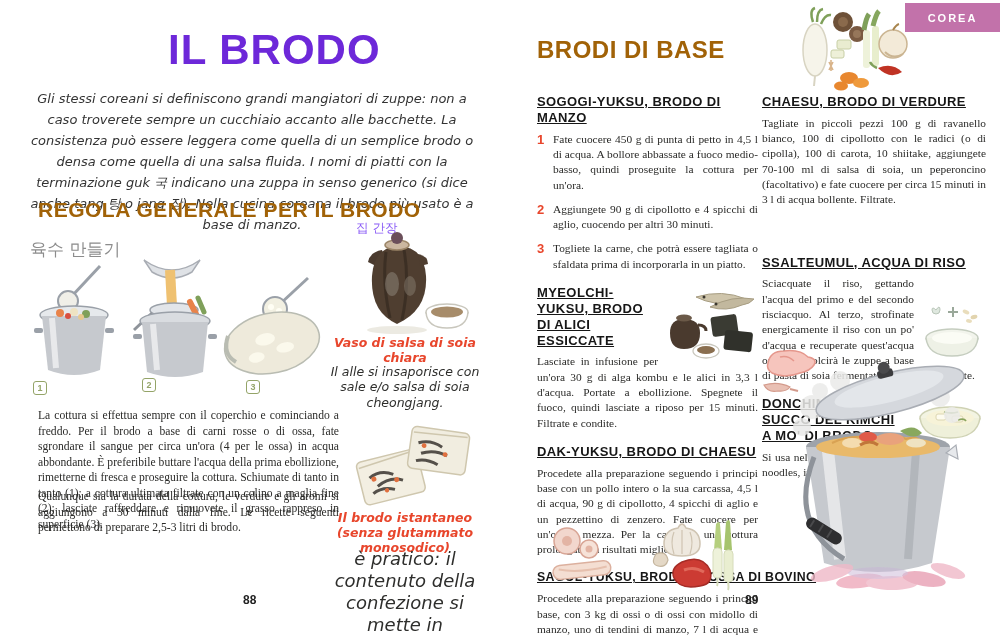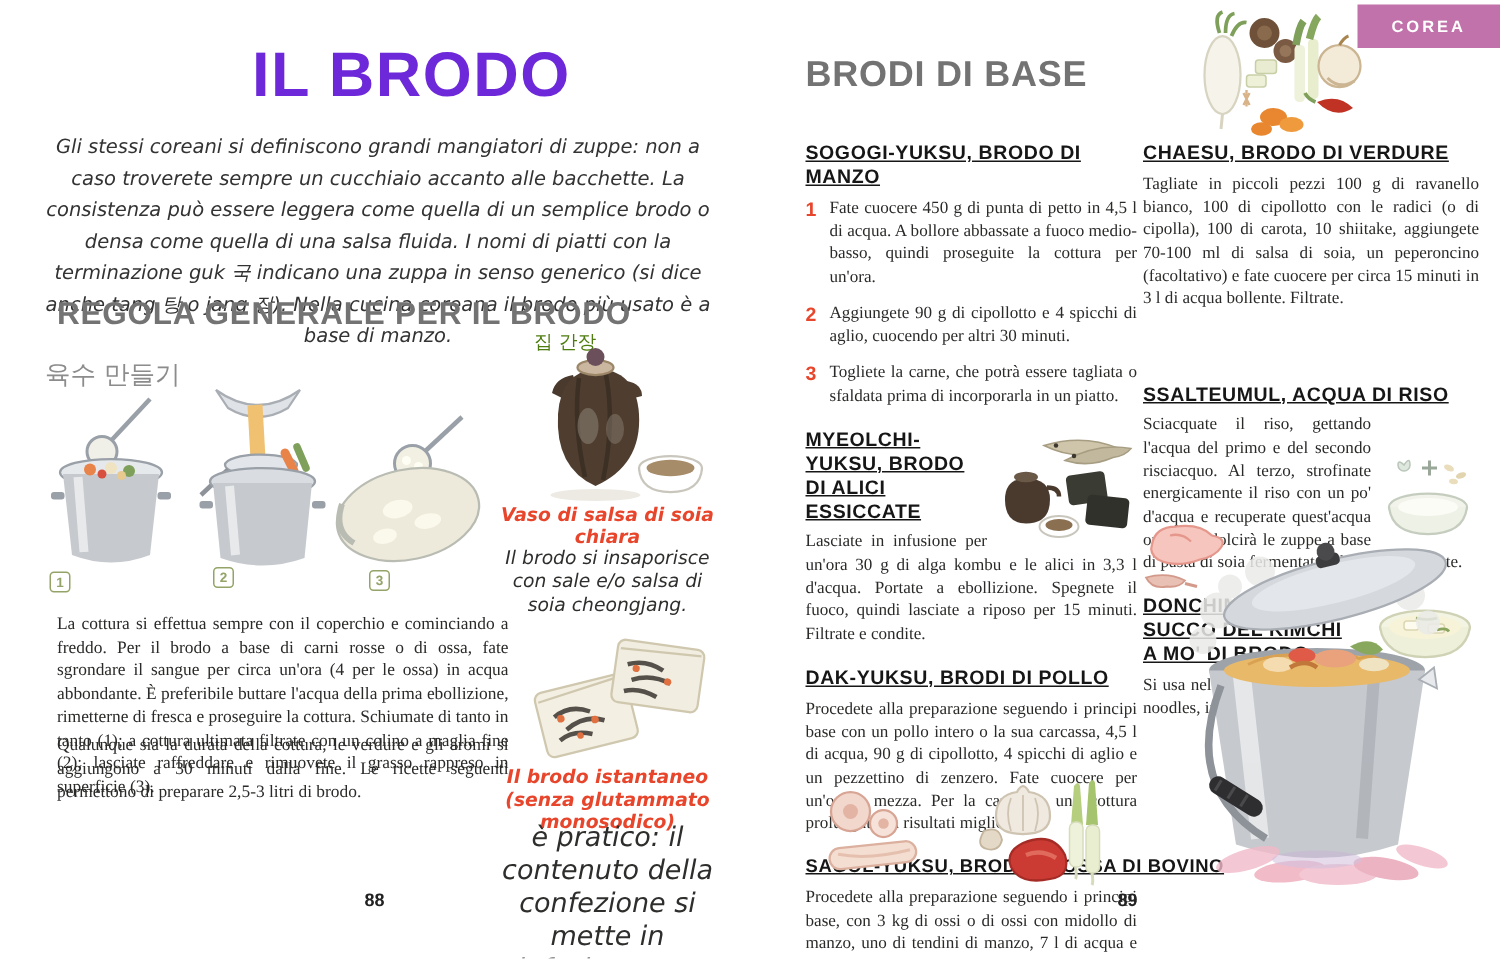--- a/index.html
+++ b/index.html
@@ -3,21 +3,21 @@
 <meta charset="utf-8">
 <style>
   html,body{margin:0;padding:0;background:#ffffff;}
   #spread{position:relative;width:1000px;height:639px;background:#ffffff;overflow:hidden;
           font-family:"Liberation Serif",serif;color:#2a2a28;}
   .abs{position:absolute;}
   
   .h-title{font-family:"Liberation Sans",sans-serif;font-weight:700;font-stretch:condensed;
            letter-spacing:1px;color:#6d28d9;}
   .h-sec{font-family:"Liberation Sans",sans-serif;font-weight:700;font-stretch:condensed;
-         letter-spacing:.5px;color:#737373;}
+         letter-spacing:.5px;color:#a16207;}
   .h3{font-family:"Liberation Sans",sans-serif;font-weight:700;font-stretch:condensed;
       font-size:13px;line-height:1.22;letter-spacing:.4px;color:#161616;margin:0 0 6px 0;text-decoration:underline;}
   
   .hand{font-family:"DejaVu Sans",sans-serif;font-style:italic;}
   .hand-red{color:var(--accent-red);font-weight:700;}
   .hand-gray{color:var(--hand-gray);font-style:normal;}
   
   .body-txt{font-size:11.6px;line-height:1.34;text-align:justify;}
   .col{position:absolute;}
   .sec{margin-bottom:13px;}
@@ -46,21 +46,21 @@
 
 <div id="spread">
 
   <div class="abs h-title" style="left:168px;top:26px;font-size:42px;">IL BRODO</div>
 
   <div class="abs hand center" style="left:30px;top:88px;width:444px;font-size:13px;line-height:1.62;color:#333;">Gli stessi coreani si definiscono grandi mangiatori di zuppe: non a caso troverete sempre un cucchiaio accanto alle bacchette. La consistenza può essere leggera come quella di un semplice brodo o densa come quella di una salsa fluida. I nomi di piatti con la terminazione guk 국 indicano una zuppa in senso generico (si dice anche tang 탕 o jang 장). Nella cucina coreana il brodo più usato è a base di manzo.</div>
 
   <div class="abs h-sec" style="left:38px;top:198px;font-size:21px;">REGOLA GENERALE PER IL BRODO</div>
 
   <div class="abs hand hand-gray" style="left:30px;top:238px;font-size:17px;">육수  만들기</div>
-  <div class="abs hand hand-gray" style="left:356px;top:220px;font-size:12.5px;color:#4d7c0f;">집 간장</div>
+  <div class="abs hand hand-gray" style="left:356px;top:220px;font-size:12.5px;color:#8b5cf6;">집 간장</div>
 
   <div class="abs" style="left:22px;top:258px;">
     <svg width="318" height="122" viewBox="0 0 318 122">
 
       <g>
         <path d="M78,8 L50,38" stroke="#9aa0a8" stroke-width="3" fill="none"></path>
         <circle cx="46" cy="43" r="10" fill="#f0efe8" stroke="#9aa0a8" stroke-width="2"></circle>
         <ellipse cx="52" cy="57" rx="34" ry="9" fill="#e6e9ec" stroke="#9aa0a8" stroke-width="1.5"></ellipse>
         <path d="M20,58 L26,112 Q52,122 78,112 L84,58 Z" fill="#c6c9ce"></path>
         <path d="M30,60 L34,110" stroke="#ffffff" stroke-width="6" opacity=".6"></path>
@@ -117,21 +117,21 @@
       <ellipse cx="58" cy="54" rx="6" ry="10" fill="#8d8478" opacity=".45"></ellipse>
       <path d="M66,22 Q76,24 76,32 L68,34 Z" fill="#4f3e30"></path>
       <ellipse cx="45" cy="13" rx="12" ry="5" fill="#cbb7a0" stroke="#9c8668" stroke-width="1.5"></ellipse>
       <circle cx="45" cy="6" r="6" fill="#6b4f5a"></circle>
       <ellipse cx="95" cy="80" rx="21" ry="8" fill="#ffffff" stroke="#c9c7bd" stroke-width="1.5"></ellipse>
       <path d="M74,80 Q75,96 95,96 Q115,96 116,80" fill="#ffffff" stroke="#c9c7bd" stroke-width="1.5"></path>
       <ellipse cx="95" cy="80" rx="16" ry="5.5" fill="#a78c6a"></ellipse>
     </svg>
   </div>
   <div class="abs hand hand-red center" style="left:326px;top:336px;width:158px;font-size:12.5px;line-height:1.18;">Vaso di salsa di soia chiara</div>
-  <div class="abs hand center" style="left:330px;top:364px;width:150px;font-size:12.5px;line-height:1.22;color:#2e2e2c;">Il brodo si insaporisce con sale e/o salsa di soia cheongjang.</div>
+  <div class="abs hand center" style="left:330px;top:364px;width:150px;font-size:12.5px;line-height:1.22;color:#2e2e2c;">Il alle si insaporisce con sale e/o salsa di soia cheongjang.</div>
 
   <div class="abs body-txt" style="left:38px;top:408px;width:301px;">La cottura si effettua sempre con il coperchio e cominciando a freddo. Per il brodo a base di carni rosse o di ossa, fate sgrondare il sangue per circa un'ora (4 per le ossa) in acqua abbondante. È preferibile buttare l'acqua della prima ebollizione, rimetterne di fresca e proseguire la cottura. Schiumate di tanto in tanto (1); a cottura ultimata filtrate con un colino a maglia fine (2); lasciate raffreddare e rimuovete il grasso rappreso in superficie (3).</div>
   <div class="abs body-txt" style="left:38px;top:489px;width:301px;">Qualunque sia la durata della cottura, le verdure e gli aromi si aggiungono a 30 minuti dalla fine. Le ricette seguenti permettono di preparare 2,5-3 litri di brodo.</div>
 
   <div class="abs" style="left:340px;top:422px;">
     <svg width="138" height="86" viewBox="0 0 138 86">
       <g transform="rotate(-14 55 55)">
         <rect x="20" y="32" width="62" height="44" rx="5" fill="#f3efe2" stroke="#cfc7ae" stroke-width="1.5"></rect>
         <path d="M22,38 L80,34" stroke="#cfc7ae" stroke-width="1.5"></path>
         <path d="M30,50 q12,-6 24,2 M36,60 q14,-7 26,0 M30,66 q10,-5 22,1" stroke="#55504a" stroke-width="3" fill="none"></path>
@@ -221,21 +221,21 @@
             </g>
           <ellipse cx="40" cy="66" rx="13" ry="7" fill="#ffffff" stroke="#c9c7bd" stroke-width="1.3"></ellipse>
           <ellipse cx="40" cy="65" rx="9" ry="4" fill="#8a6f50"></ellipse>
         </svg>
       </span>
       <h3 class="h3">MYEOLCHI-YUKSU, BRODO DI ALICI ESSICCATE</h3>
       <p>Lasciate in infusione per un'ora 30 g di alga kombu e le alici in 3,3 l d'acqua. Portate a ebollizione. Spegnete il fuoco, quindi lasciate a riposo per 15 minuti. Filtrate e condite.</p>
     </div>
 
     <div class="sec">
-      <h3 class="h3" style="white-space:nowrap;">DAK-YUKSU, BRODI DI POLLO</h3>
+      <h3 class="h3" style="white-space:nowrap;">DAK-YUKSU, BRODO DI CHAESU</h3>
       <p>Procedete alla preparazione seguendo i principi base con un pollo intero o la sua carcassa, 4,5 l di acqua, 90 g di cipollotto, 4 spicchi di aglio e un pezzettino di zenzero. Fate cuocere per un'ora e mezza. Per la carcassa, una cottura prolungata dà risultati migliori.</p>
     </div>
 
     <div class="sec">
       <h3 class="h3" style="white-space:nowrap;font-size:12.3px;">SAGOL-YUKSU, BRODO DI OSSA DI BOVINO</h3>
       <p>Procedete alla preparazione seguendo i principi base, con 3 kg di ossi o di ossi con midollo di manzo, uno di tendini di manzo, 7 l di acqua e pepe. Fate cuocere per 6-12 ore. Se l'acqua evapora troppo aggiungetene in corso di cottura.</p>
     </div>
   </div>
 
   <div class="col" style="left:762px;top:94px;width:224px;">

